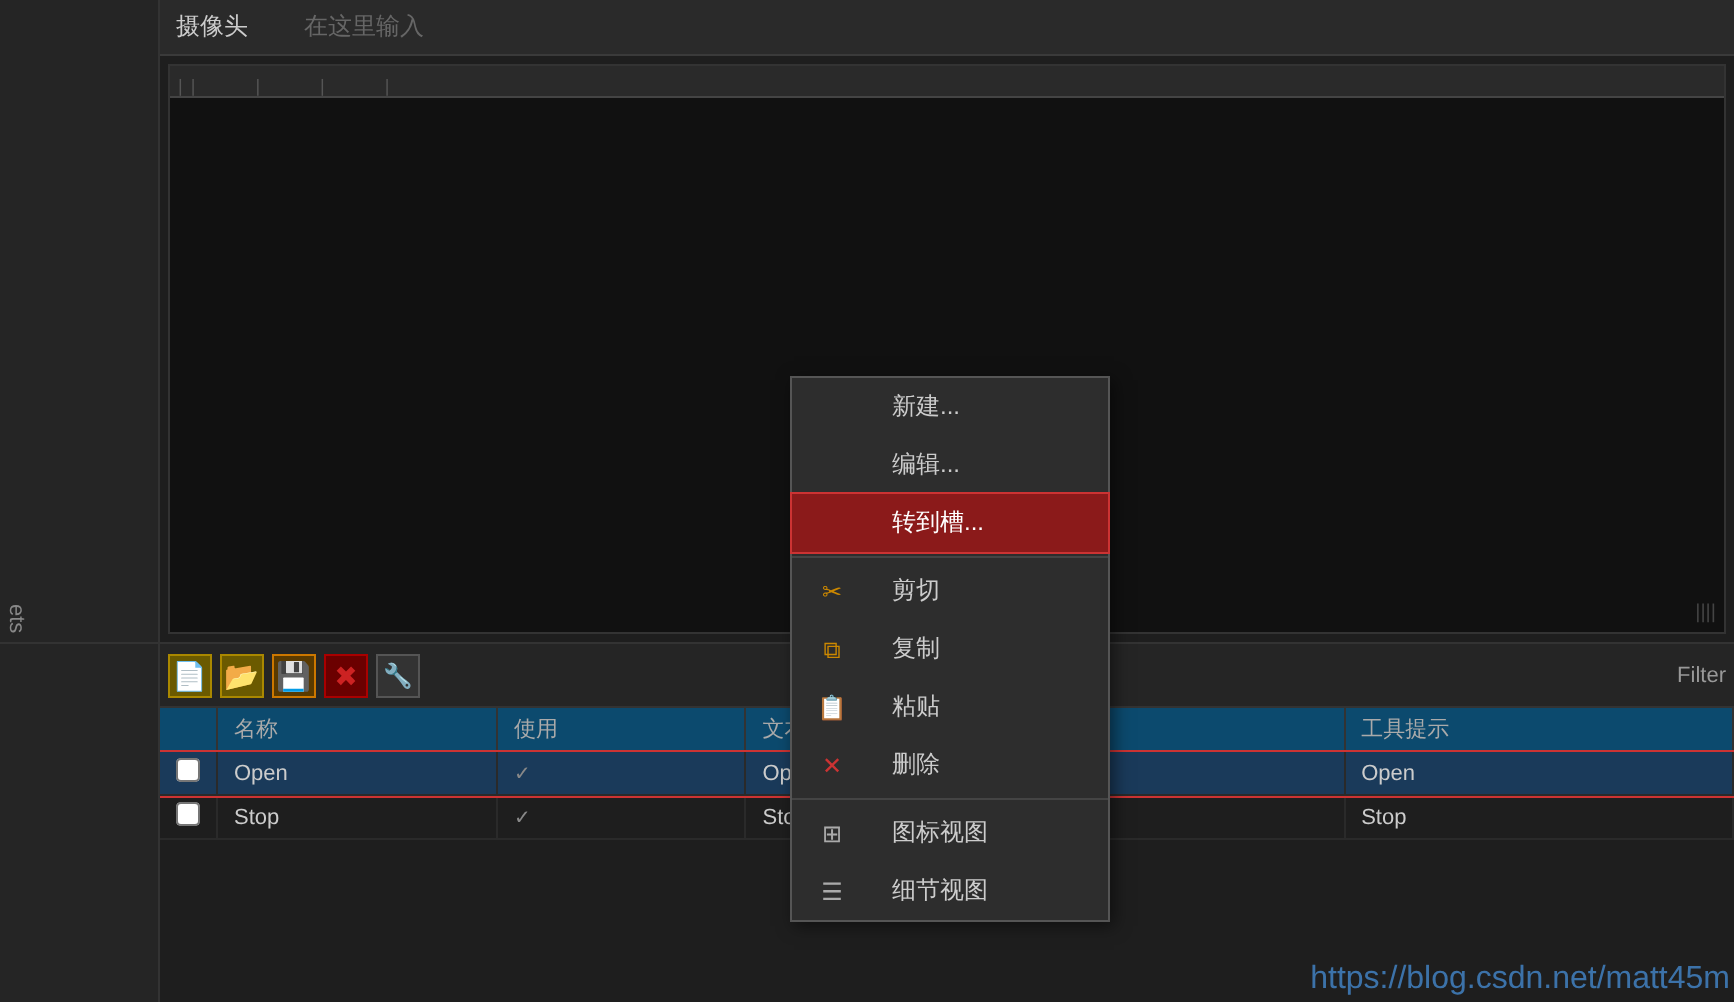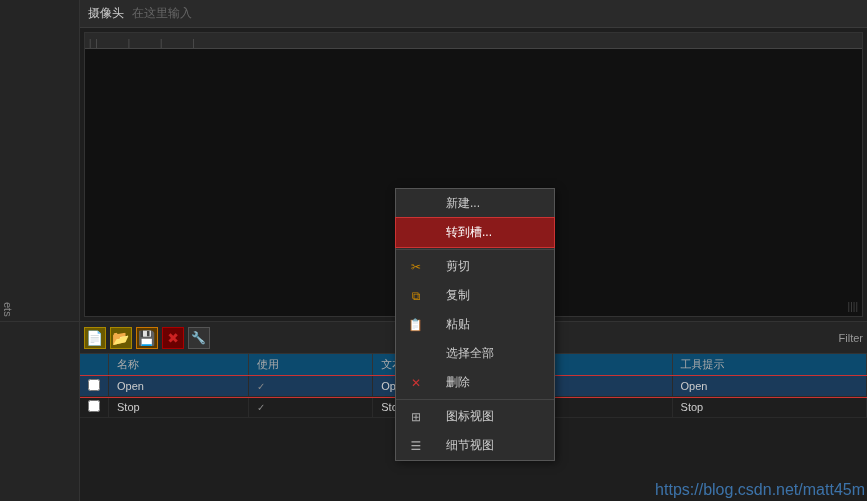--- a/index.html
+++ b/index.html
@@ -39,21 +39,21 @@
       background: #1e1e1e;
     }
 
     
     .editor-topbar {
       background: #2a2a2a;
       border-bottom: 1px solid #3a3a3a;
       padding: 4px 8px;
       display: flex;
       align-items: center;
-      gap: 0;
+      gap: 20px;
       height: 28px;
     }
 
     .editor-topbar-label {
       color: #ccc;
       font-size: 12px;
     }
 
     .editor-input-placeholder {
       color: #666;
@@ -272,20 +272,24 @@
         <div style="position:absolute; bottom:4px; right:4px; color:#444; font-size:10px;">||||</div>
       </div>
 
       <div class="context-menu">
 
         <div class="context-menu-item">
           <span class="context-menu-icon"></span>
           <span>新建...</span>
         </div>
 
+        <div class="context-menu-item">
+          <span class="context-menu-icon"></span>
+          <span>编辑...</span>
+        </div>
 
         <div class="context-menu-item active">
           <span class="context-menu-icon"></span>
           <span>转到槽...</span>
         </div>
 
         <div class="context-menu-divider"></div>
 
         <div class="context-menu-item">
           <span class="context-menu-icon" style="color:#cc8800;">✂</span>
@@ -295,24 +299,20 @@
         <div class="context-menu-item">
           <span class="context-menu-icon" style="color:#cc8800;">⧉</span>
           <span>复制</span>
         </div>
 
         <div class="context-menu-item">
           <span class="context-menu-icon" style="color:#cc8800;">📋</span>
           <span>粘贴</span>
         </div>
 
-        <div class="context-menu-item">
-          <span class="context-menu-icon"></span>
-          <span>选择全部</span>
-        </div>
 
         <div class="context-menu-item">
           <span class="context-menu-icon" style="color:#cc3333;">✕</span>
           <span>删除</span>
         </div>
         <div class="context-menu-divider"></div>
 
         <div class="context-menu-item">
           <span class="context-menu-icon" style="color:#aaa;">⊞</span>
           <span>图标视图</span>

